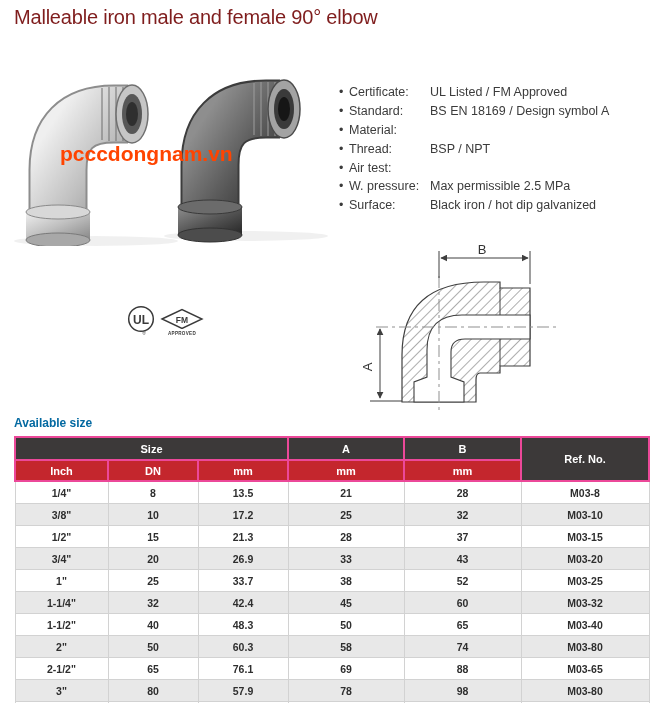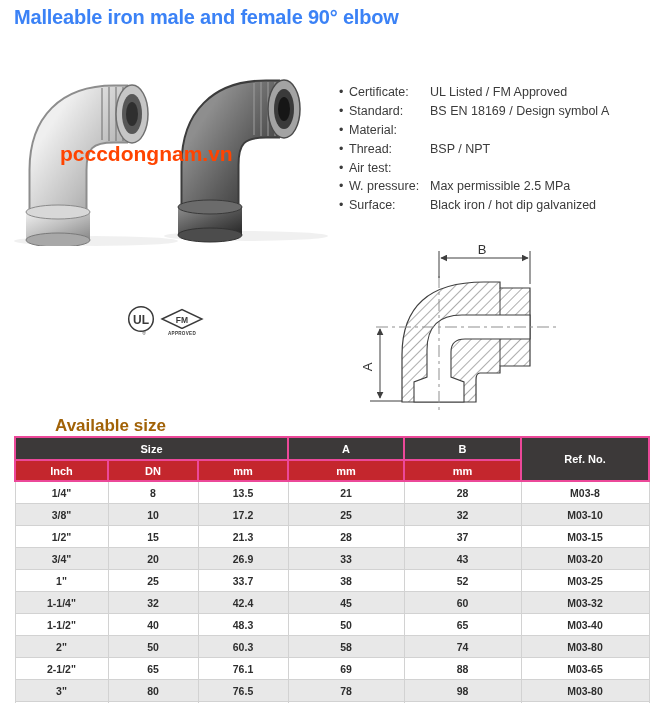--- a/index.html
+++ b/index.html
@@ -1,35 +1,35 @@
 <!DOCTYPE html>
 <html style="--hdark: #3c3939; --hred: #c4262d; --ralt: #e8e8e8;"><head>
 <meta charset="utf-8">
 <style>
   html,body{margin:0;padding:0;background:#fff;}
   body{width:662px;height:703px;font-family:"Liberation Sans",sans-serif;-webkit-font-smoothing:antialiased;}
   .page{position:relative;width:662px;height:703px;background:#fff;overflow:hidden;}
 
-  .title{position:absolute;left:14px;top:6px;font-size:20px;font-weight:bold;color:#3b82f6;letter-spacing:-0.2px;}
+  .title{position:absolute;left:14px;top:6px;font-size:20px;font-weight:normal;color:#7f1d1d;letter-spacing:-0.2px;}
 
   .photo{position:absolute;left:6px;top:70px;width:326px;height:176px;}
   .photo svg{position:absolute;left:0;top:0;}
   .watermark{position:absolute;left:54px;top:72px;font-size:21px;font-weight:bold;color:#ff4400;z-index:2;white-space:nowrap;}
 
   .specs{position:absolute;left:339px;top:83px;width:320px;}
   .spec-row{display:flex;height:18.8px;align-items:center;font-size:12.5px;color:#3b3b3b;}
   .spec-bullet{width:10px;}
   .spec-label{width:81px;}
   .spec-value{white-space:nowrap;}
 
   .logos{position:absolute;left:118px;top:304px;width:110px;height:40px;}
   .diagram{position:absolute;left:362px;top:230px;width:300px;height:186px;}
   .diagram text, .logos text{font-family:"Liberation Sans",sans-serif;}
 
-  .size-heading{position:absolute;left:14px;top:416px;font-size:17px;font-weight:bold;color:#a16207;margin-left:41px;}
+  .size-heading{position:absolute;left:14px;top:416px;font-size:12px;font-weight:bold;color:#0369a1;}
 
   .size-table{position:absolute;left:14px;top:436px;width:634px;border-collapse:collapse;table-layout:fixed;
               font-size:10.5px;font-weight:bold;color:#2e2e2e;border:1px solid #b5b5b5;}
   .size-table th{color:#fff;font-size:11px;font-weight:bold;border:2px solid #ec4899;}
   .th-dark{background:var(--hdark,#3c3939);height:19px;}
   .th-red{background:var(--hred,#c4262d);height:17px;}
   .size-table td{text-align:center;height:19px;border:1px solid #d2d2d2;background:transparent;}
   .size-table tbody tr.alt{background:var(--ralt,#e8e8e8);}
 </style>
 </head>
@@ -277,21 +277,21 @@
           <td>2-1/2"</td>
           <td>65</td>
           <td>76.1</td>
           <td>69</td>
           <td>88</td>
           <td>M03-65</td>
         </tr>
         <tr class="alt">
           <td>3"</td>
           <td>80</td>
-          <td>76.5</td>
+          <td>57.9</td>
           <td>78</td>
           <td>98</td>
           <td>M03-80</td>
         </tr>
         <tr>
           <td>4"</td>
           <td>100</td>
           <td>114.3</td>
           <td>96</td>
           <td>118</td>

